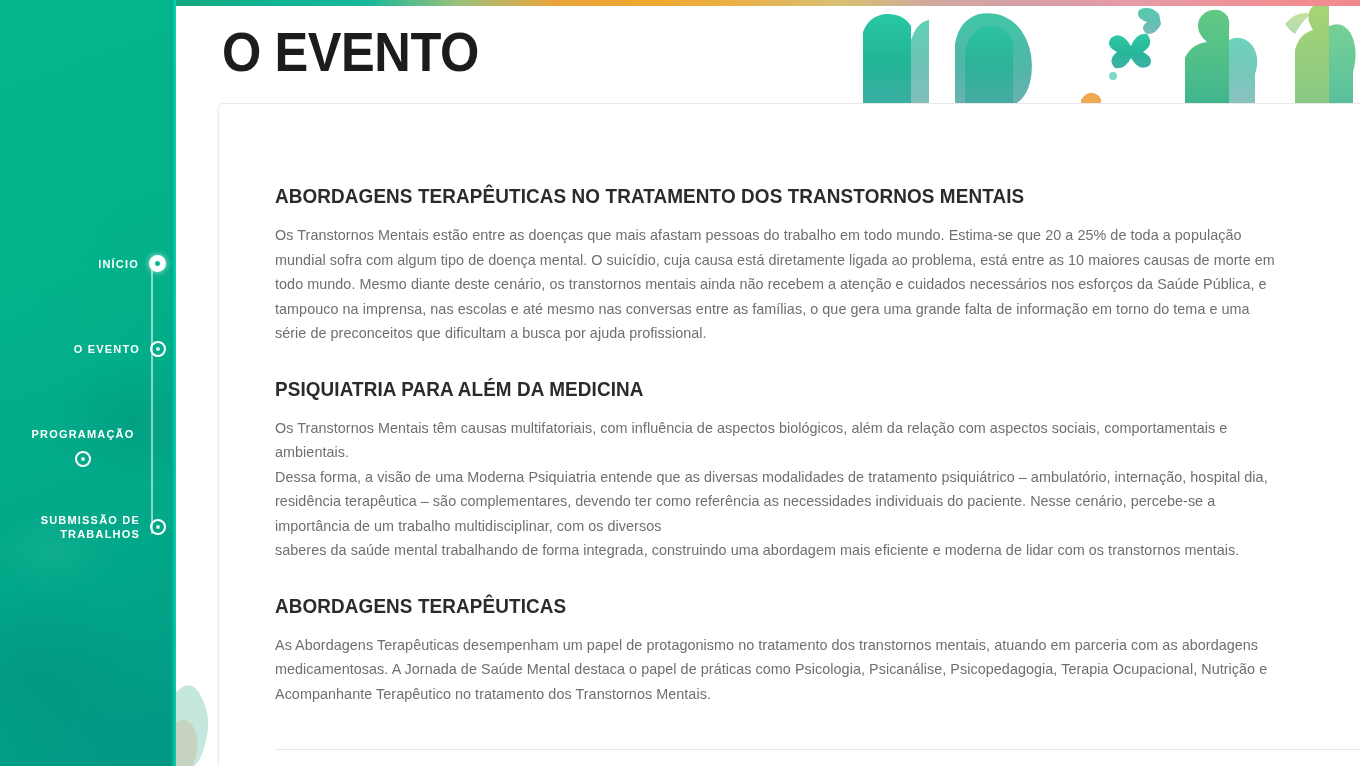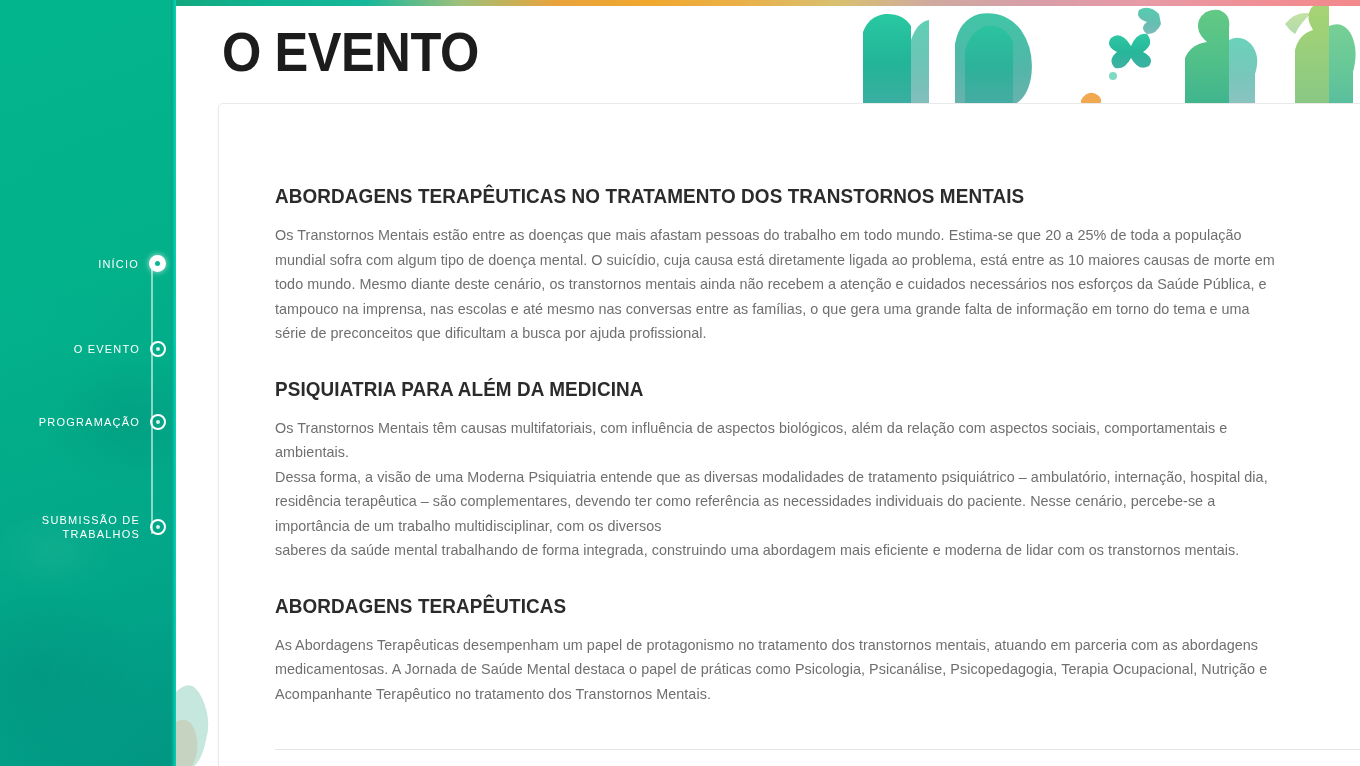--- a/index.html
+++ b/index.html
@@ -63,21 +63,21 @@
     position:absolute; left:151px; top:264px; width:2px; height:270px;
     background:rgba(255,255,255,.55);
   }
   .nav-item {
     position:absolute; right:10px; width:166px;
     display:flex; align-items:center; justify-content:flex-end;
     gap:10px; cursor:pointer;
   }
   .nav-label {
     color:#ffffff; font-size:11px; letter-spacing:1.2px;
-    text-align:right; line-height:14px; font-weight:400;
+    text-align:right; line-height:14px; font-weight:700;
     text-transform:uppercase;
     font-family:"Liberation Sans", sans-serif;
   }
   .nav-dot {
     width:16px; height:16px; border-radius:50%;
     border:2px solid #ffffff; flex:0 0 16px;
     display:flex; align-items:center; justify-content:center;
     background:transparent;
   }
   .nav-dot::after {
@@ -86,21 +86,21 @@
   }
   .nav-dot.active {
     background:#ffffff; border-color:#ffffff;
     width:17px; height:17px; flex:0 0 17px;
     box-shadow:0 0 6px rgba(255,255,255,.7);
   }
   .nav-dot.active::after { background:#0bb894; width:5px; height:5px; }
 
   #nav-item-0 { top:255px; }
   #nav-item-1 { top:341px; }
-  #nav-item-2 { top:414px; }
+  #nav-item-2 { top:427px;flex-direction:column; }
   #nav-item-3 { top:513px;margin-left:7px; }
 
   
   #page-title {
     position:absolute; left:222px; top:22px; z-index:5;
     font-size:55px; line-height:60px; font-weight:700;
     letter-spacing:-0.5px; color:#1c1c1c;
     font-family:"Liberation Sans Narrow","Liberation Sans", sans-serif;
     transform:scaleX(.92); transform-origin:left center;
   }

